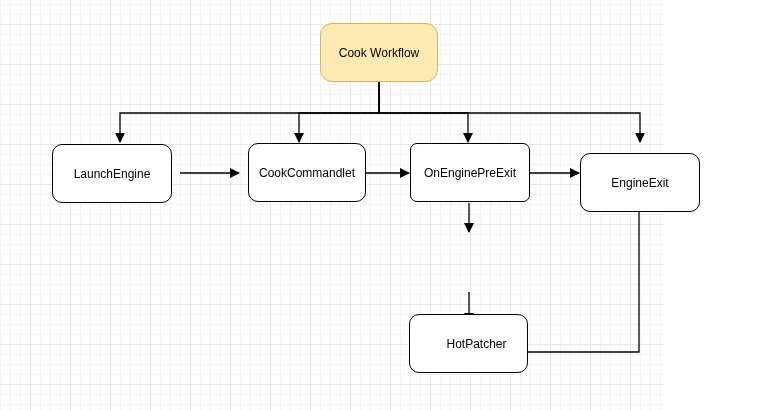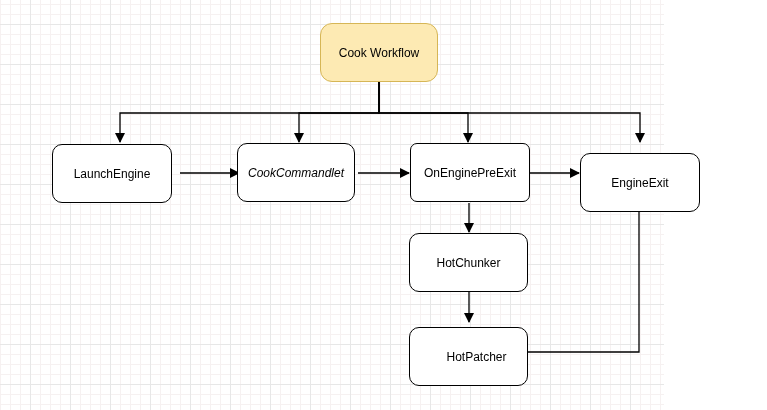--- a/index.html
+++ b/index.html
@@ -54,33 +54,30 @@
     </svg>
 
   <div class="node node-workflow" style="left:320px;top:23px;width:118px;height:59px;">
     <span>Cook Workflow</span>
   </div>
 
   <div class="node" style="left:52px;top:144px;width:120px;height:59px;">
     <span>LaunchEngine</span>
   </div>
 
-  <div class="node" style="left:237px;top:143px;width:118px;height:59px;font-style:italic;">
+  <div class="node" style="left:248px;top:143px;width:118px;height:59px;">
     <span>CookCommandlet</span>
   </div>
 
   <div class="node" style="left:410px;top:143px;width:120px;height:59px;border-radius:7px;">
     <span>OnEnginePreExit</span>
   </div>
 
   <div class="node" style="left:580px;top:153px;width:120px;height:59px;">
     <span>EngineExit</span>
   </div>
 
-  <div class="node" style="left:409px;top:233px;width:119px;height:59px;">
-    <span>HotChunker</span>
-  </div>
 
-  <div class="node" style="left:409px;top:327px;width:119px;height:59px;padding-left:16px;">
+  <div class="node" style="left:409px;top:314px;width:119px;height:59px;padding-left:16px;">
     <span>HotPatcher</span>
   </div>
 
 </div>
 
 </body></html>

